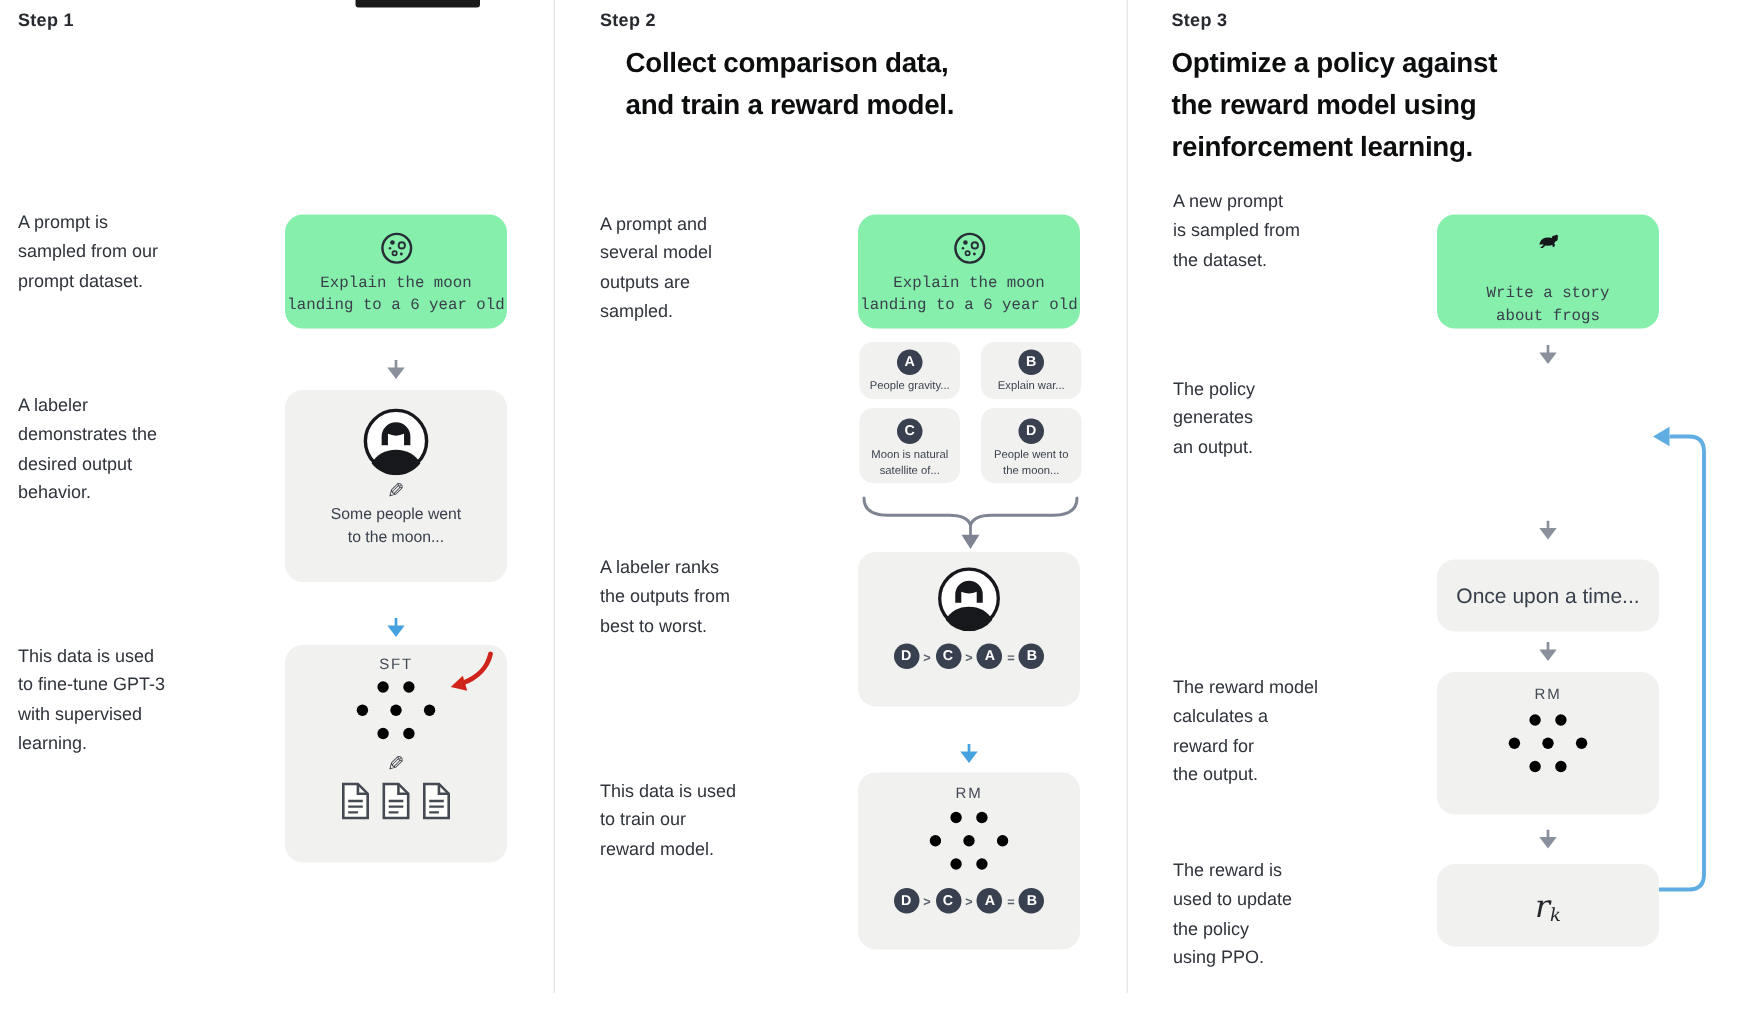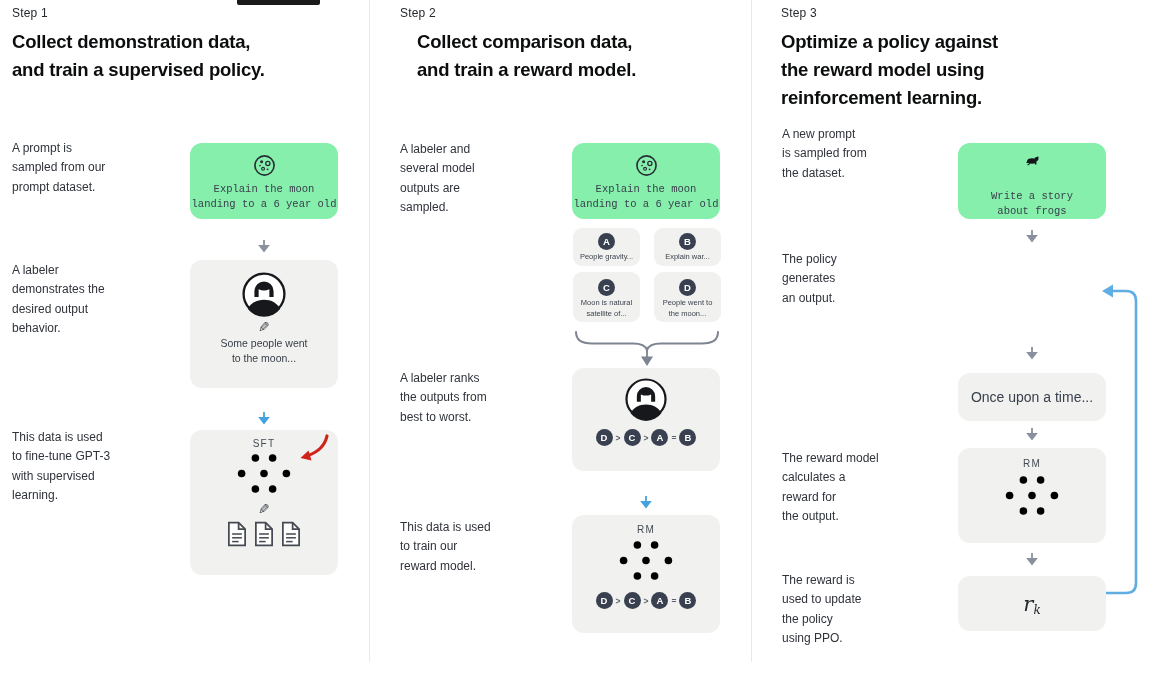--- a/index.html
+++ b/index.html
@@ -1,21 +1,21 @@
 <!DOCTYPE html>
 <html><head>
 <meta charset="utf-8">
 <style>
   html,body{margin:0;padding:0;background:#fff;}
   .canvas{position:relative;width:1164px;height:677px;background:#ffffff;overflow:hidden;
           font-family:"Liberation Sans",sans-serif;}
   .divider{position:absolute;top:0;width:1px;height:662px;background:#e9e9e9;}
   .top-frag{position:absolute;left:237px;top:0;width:83px;height:5px;background:#1a1a1a;border-radius:0 0 2px 2px;}
   .col{position:absolute;top:0;height:100%;}
-  .step-label{position:absolute;top:6px;font-size:12px;font-weight:normal;color:#26292e;letter-spacing:.2px;}
+  .step-label{position:absolute;top:6px;font-size:12px;font-weight:bold;color:#26292e;letter-spacing:.2px;}
   .title{position:absolute;top:28px;margin:0;font-size:18.5px;font-weight:bold;color:#0c0d0e;
          line-height:1.5;white-space:pre-line;letter-spacing:-0.2px;}
   .caption{position:absolute;margin:0;font-size:12px;color:#2f333a;line-height:1.62;white-space:pre-line;}
   .box{position:absolute;border-radius:12px;box-sizing:border-box;display:flex;flex-direction:column;align-items:center;}
   .box.gray{background:#f1f1ef;}
   .box.blue{background:#86efac;font-family:Liberation Mono, monospace;}
   .box-text{font-size:10.5px;line-height:1.45;color:#39404c;text-align:center;white-space:pre-line;}
   .model-label{font-size:10px;letter-spacing:1.2px;color:#454b55;text-align:center;}
   .net-icon{width:62px;height:45px;}
   .connector{position:absolute;width:14px;height:13px;}
@@ -96,22 +96,20 @@
 </svg>
 
 <div class="canvas">
 
   <div class="top-frag"></div>
   <div class="divider" style="left:369px"></div>
   <div class="divider" style="left:751px"></div>
 
   <section class="col" style="left:0;width:369px">
     <div class="step-label" style="left:12px">Step 1</div>
-    <h2 class="title" style="left:12px">Collect demonstration data,
-and train a supervised policy.</h2>
 
     <p class="caption" style="left:12px;top:139px">A prompt is
 sampled from our
 prompt dataset.</p>
 
     <div class="box blue" style="left:190px;top:143px;width:148px;height:76px;padding-top:11px">
       <svg class="moon" width="23" height="23">
           <use href="#moon"></use>
         </svg>
       <div class="box-text" style="margin-top:5px">Explain the moon
@@ -169,21 +167,21 @@
           </svg>
       </div>
     </div>
   </section>
 
   <section class="col" style="left:369px;width:382px">
     <div class="step-label" style="left:31px">Step 2</div>
     <h2 class="title" style="left:48px">Collect comparison data,
 and train a reward model.</h2>
 
-    <p class="caption" style="left:31px;top:140px">A labeler and
+    <p class="caption" style="left:31px;top:140px">A prompt and
 several model
 outputs are
 sampled.</p>
 
     <div class="box blue" style="left:203px;top:143px;width:148px;height:76px;padding-top:11px">
       <svg width="23" height="23">
           <use href="#moon"></use>
         </svg>
       <div class="box-text" style="margin-top:5px">Explain the moon
 landing to a 6 year old</div>

